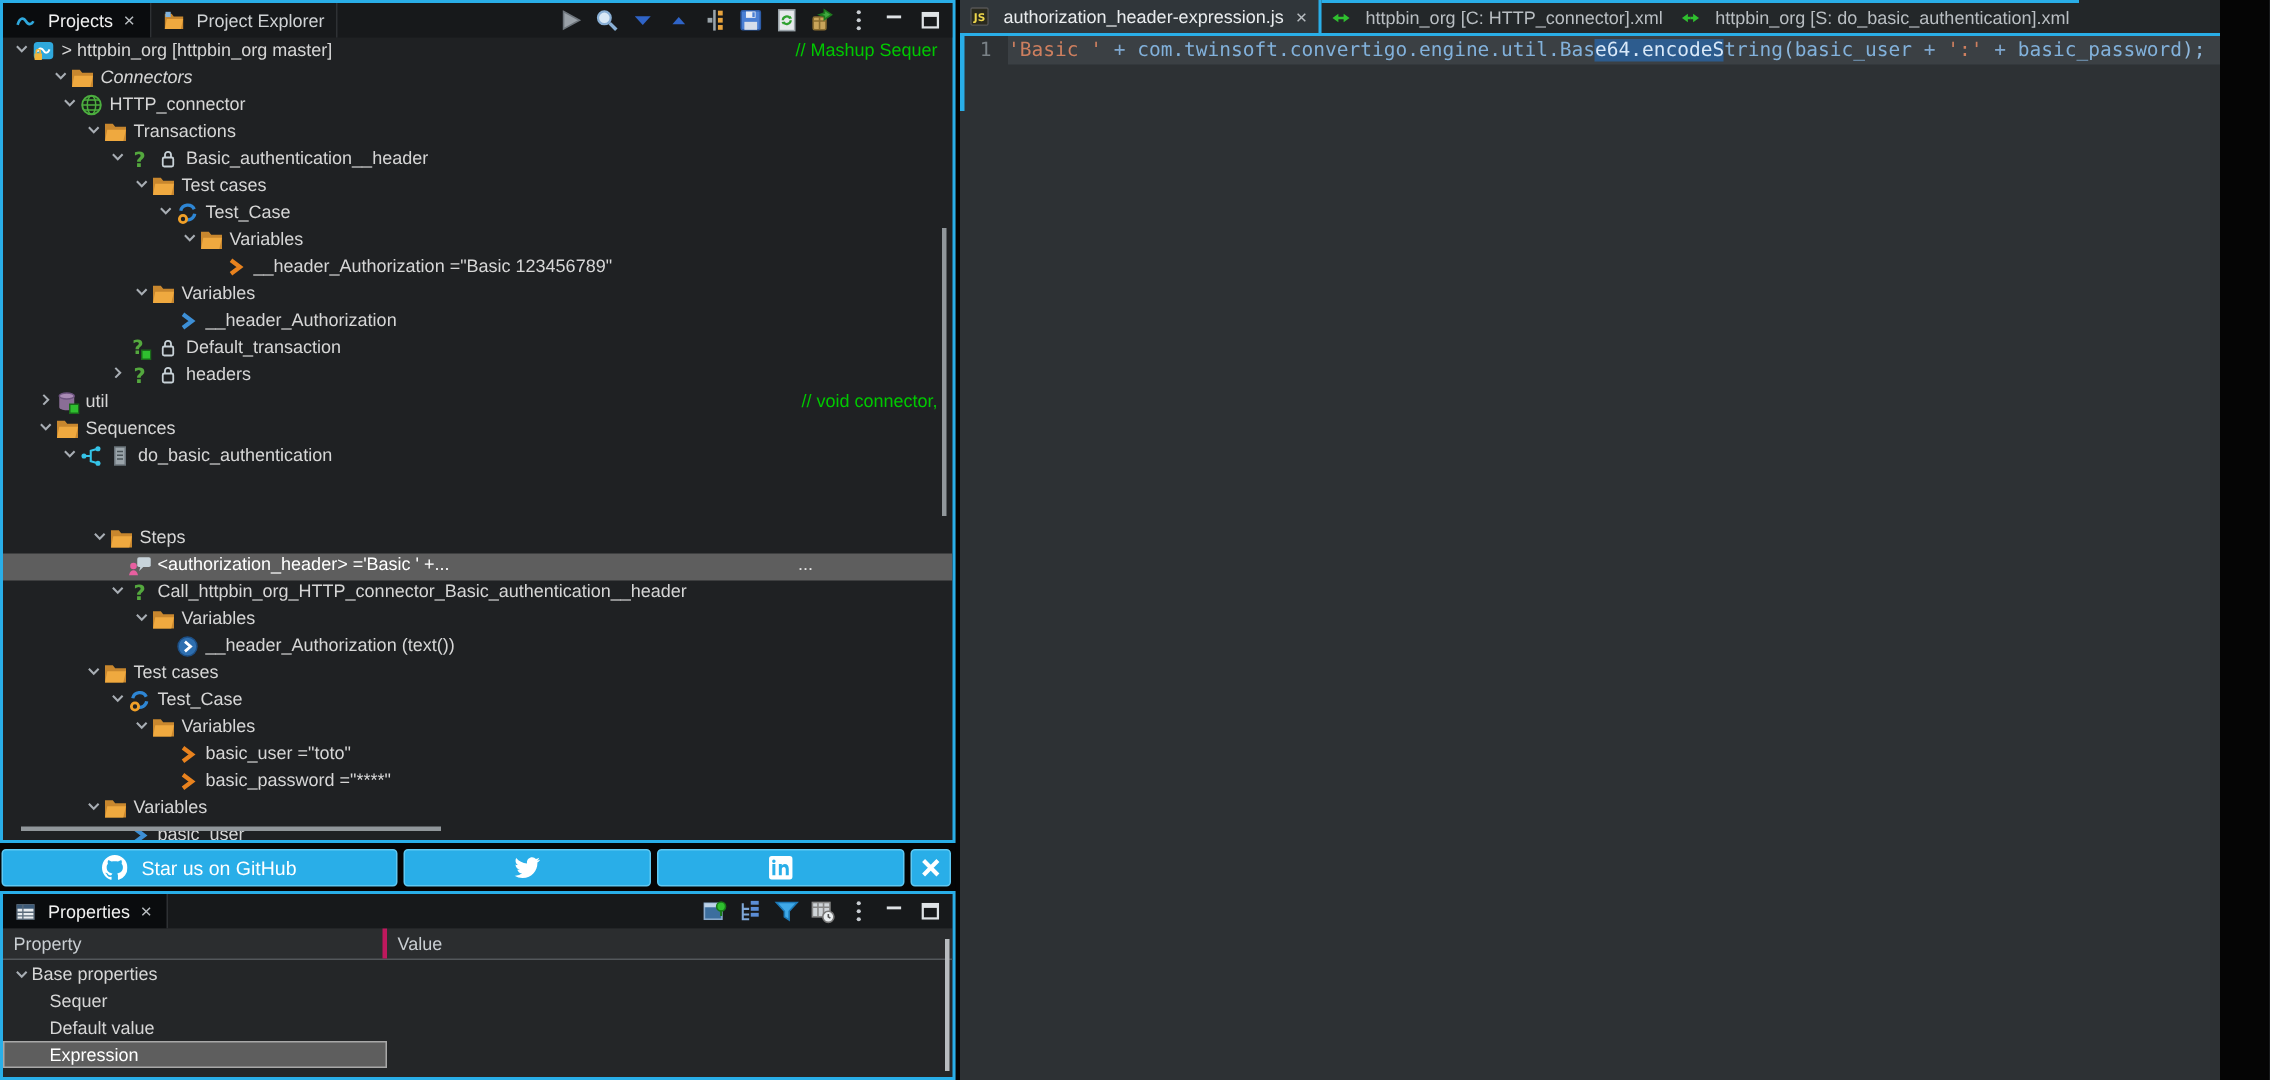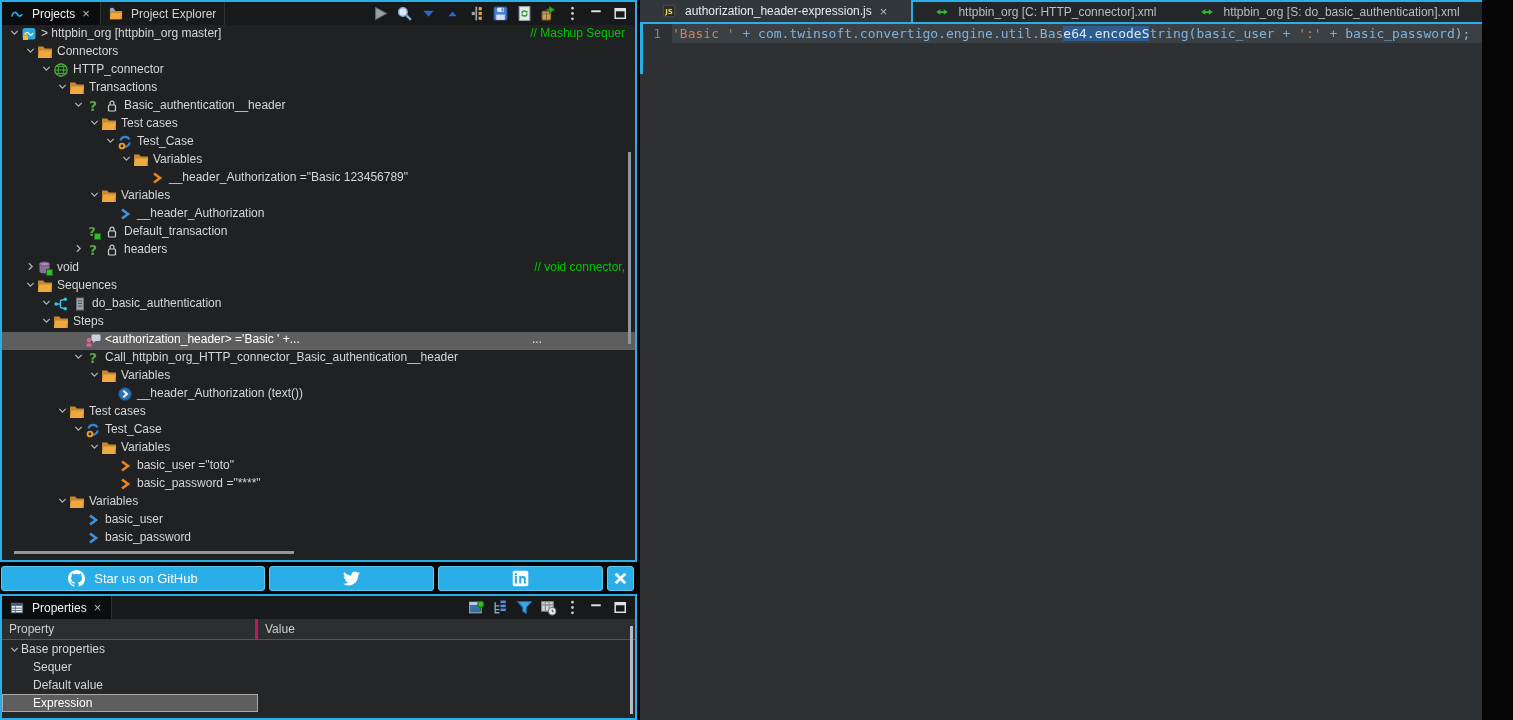--- a/index.html
+++ b/index.html
@@ -58,21 +58,21 @@
   .pc-prop{width:256px;height:100%;display:flex;align-items:center;padding-left:6px}
   .pc-val{flex:1;height:100%;display:flex;align-items:center;padding-left:7px;overflow:hidden;white-space:nowrap}
   .prop-row.selected .pc-prop{background:var(--sel);color:#fff;outline:1px solid #A8A8A8;outline-offset:-1px}
   .prop-row.selected .pc-val{background:#303234;color:#E8E8E8}
   .prop-indent{display:inline-block}
   .props-vscroll{position:absolute;right:2px;top:30px;bottom:4px;width:3px;background:#B8BCC0}
 
   
   .editor-tabs{height:24px;background:#232729;display:flex;align-items:stretch;
                border-bottom:2px solid var(--accent);flex:none}
-  .etab{display:flex;align-items:center;gap:6px;padding:0 22px;color:#B9BEC2;white-space:nowrap}
+  .etab{display:flex;align-items:center;gap:6px;padding:0 6px;color:#B9BEC2;white-space:nowrap}
   .etab.active{background:#30363A;color:#E9ECEE;border-right:2px solid var(--accent)}
   .etab:not(.active){border-top:2px solid var(--accent)}
   .editor-body{flex:1;position:relative;font-family:"DejaVu Sans Mono",monospace;font-size:13px}
   .cyan-strip{position:absolute;left:0;top:0;width:3px;height:50px;background:var(--accent)}
   .code-line{height:19px;display:flex;align-items:center;white-space:pre}
   .ln{width:32px;text-align:right;padding-right:11px;color:#7A8287;flex:none}
   .code-content{flex:1;background:#3B4044;height:100%;display:flex;align-items:center}
   .tok-string{color:var(--str)} .tok-operator{color:#7FA8D0}
   .tok-identifier{color:var(--ident)} .tok-punct{color:#8FB8DD}
   .tok-identifier-selected{color:#D8E8F8;background:var(--codesel)}
@@ -189,21 +189,21 @@
               <svg viewBox="0 0 16 16">
                 <rect x="1.5" y="2" width="13" height="11.5" rx="2.5" fill="#2FA8DC"></rect>
                 <path d="M4 8.5c1-2.8 3-2.8 4-.8s3 2 4-.8" stroke="#fff" stroke-width="1.3" fill="none"></path>
                 <rect x="2" y="9.5" width="5" height="4.5" rx="0.5" fill="#F2B63B"></rect>
                 <path d="M3.2 9.5V8.3a1.3 1.3 0 012.6 0v1.2" stroke="#F2B63B" stroke-width="1.1" fill="none"></path>
               </svg>
             </span>
             <span class="tree-label">&gt; httpbin_org [httpbin_org master]</span>
             <span class="tree-comment">// Mashup Sequer</span>
           </div>
-          <div class="tree-row" style="padding-left: 22px;">
+          <div class="tree-row" style="padding-left: 32px; font-style: italic;">
             <span class="expander">
               <svg viewBox="0 0 16 16">
                 <polyline points="4,6 8,10 12,6" fill="none" stroke="#A8AEB4" stroke-width="1.7"></polyline>
               </svg>
             </span>
             <span class="icon">
               <svg viewBox="0 0 16 16">
                 <path d="M1 2.5h5.2l1.6 2H15v9.5H1z" fill="#C8872E"></path>
                 <path d="M2.5 6.5H15l-1.8 7.5H1z" fill="#EFA93F"></path>
               </svg>
@@ -373,21 +373,21 @@
                 <polyline points="6,4 10,8 6,12" fill="none" stroke="#A8AEB4" stroke-width="1.7"></polyline>
               </svg>
             </span>
             <span class="icon">
               <svg viewBox="0 0 16 16">
                 <path d="M2.5 4v7.5c0 1.1 2.2 2 5 2s5-.9 5-2V4" fill="#8A6E96"></path>
                 <ellipse cx="7.5" cy="4" rx="5" ry="2" fill="#A98BB5" stroke="#6E5480"></ellipse>
                 <rect x="9.5" y="9.5" width="6" height="6" fill="#2FBF2F" stroke="#1A6A1A"></rect>
               </svg>
             </span>
-            <span class="tree-label">void</span>
+            <span class="tree-label">util</span>
             <span class="tree-comment">// void connector,</span>
           </div>
           <div class="tree-row" style="padding-left: 22px;">
             <span class="expander">
               <svg viewBox="0 0 16 16">
                 <polyline points="4,6 8,10 12,6" fill="none" stroke="#A8AEB4" stroke-width="1.7"></polyline>
               </svg>
             </span>
             <span class="icon">
               <svg viewBox="0 0 16 16">
@@ -412,21 +412,21 @@
               </svg>
             </span>
             <span class="icon">
               <svg viewBox="0 0 16 16">
                 <rect x="4.5" y="2" width="7" height="12" fill="#9AA4AA" stroke="#6A737A"></rect>
                 <path d="M6 5h4M6 7.5h4M6 10h4" stroke="#4A5358" stroke-width="1"></path>
               </svg>
             </span>
             <span class="tree-label">do_basic_authentication</span>
           </div>
-          <div class="tree-row" style="padding-left: 38px;">
+          <div class="tree-row" style="padding-left: 58px; margin-top: 37px;">
             <span class="expander">
               <svg viewBox="0 0 16 16">
                 <polyline points="4,6 8,10 12,6" fill="none" stroke="#A8AEB4" stroke-width="1.7"></polyline>
               </svg>
             </span>
             <span class="icon">
               <svg viewBox="0 0 16 16">
                 <path d="M1 2.5h5.2l1.6 2H15v9.5H1z" fill="#C8872E"></path>
                 <path d="M2.5 6.5H15l-1.8 7.5H1z" fill="#EFA93F"></path>
               </svg>

